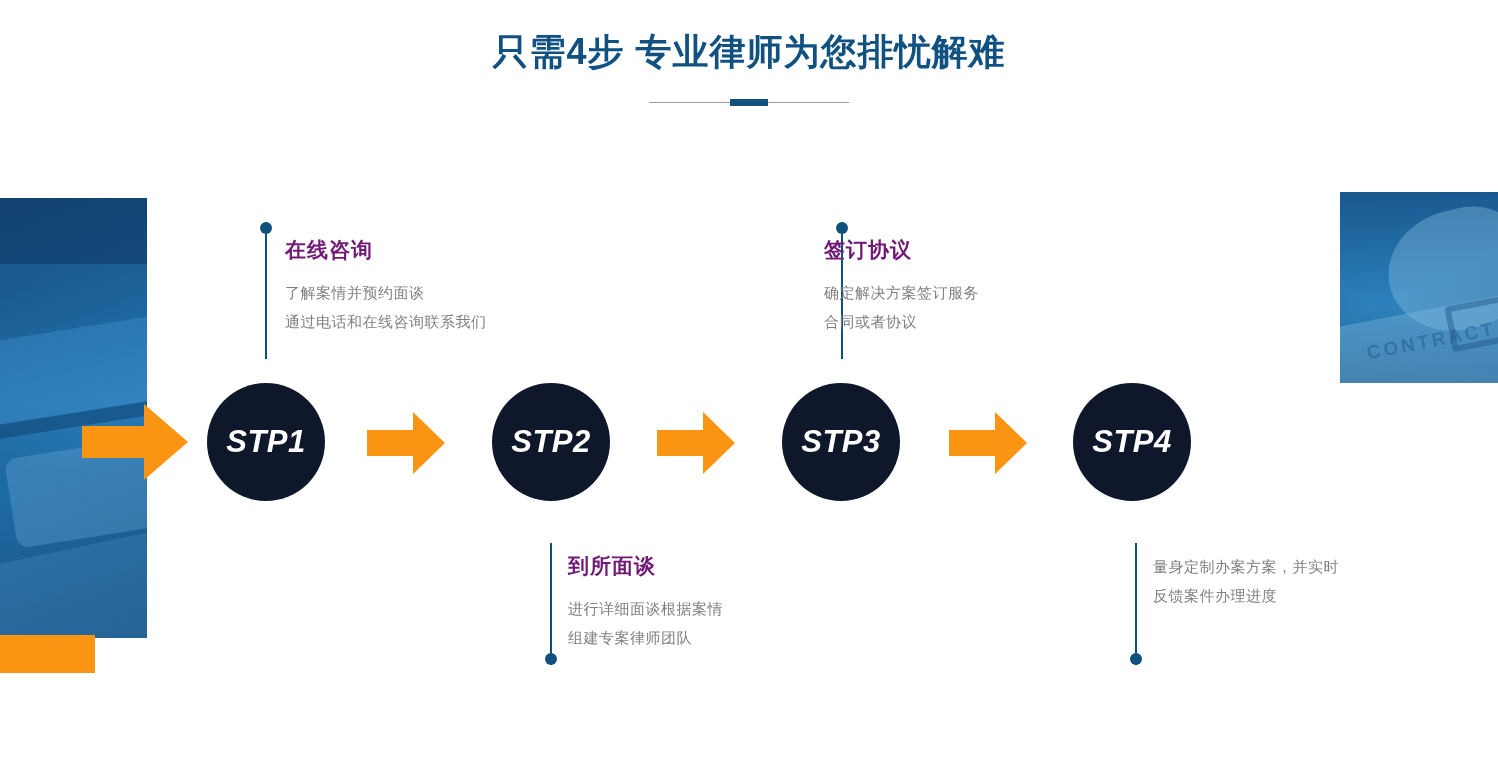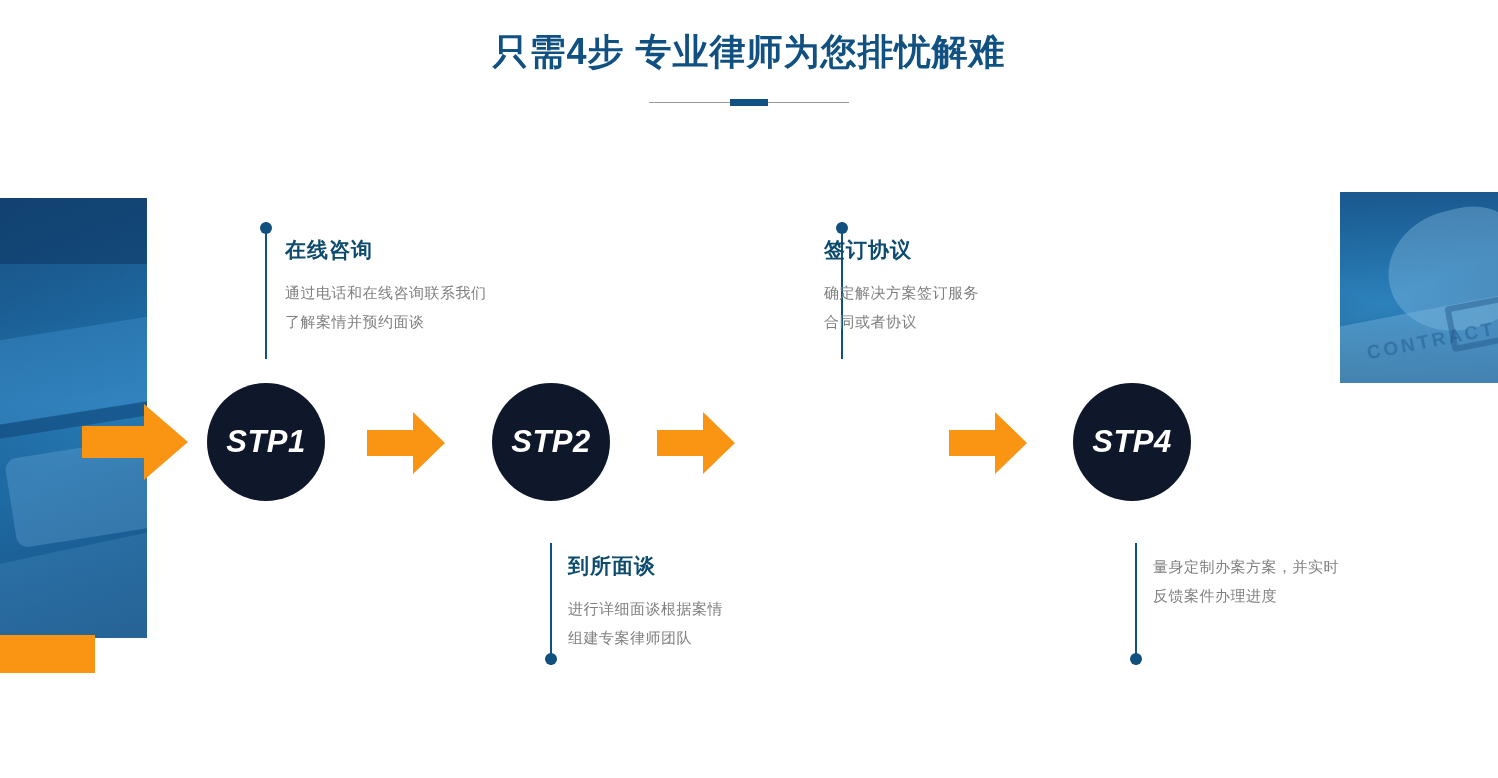--- a/index.html
+++ b/index.html
@@ -218,21 +218,21 @@
   .conn-3 { left: 836px; top: 222px; height: 137px; }
   .conn-4 { left: 1130px; top: 543px; height: 122px; }
 
   
   .step-text {
     position: absolute;
   }
   .step-text .step-title {
     font-size: 21px;
     font-weight: bold;
-    color: #0c4a6e;
+    color: #701a75;
     letter-spacing: 1px;
     margin: 0 0 14px 0;
     white-space: nowrap;
   }
   .step-text .step-desc-line {
     font-size: 15px;
     color: #808080;
     line-height: 29px;
     letter-spacing: 0.5px;
     white-space: nowrap;
@@ -272,20 +272,23 @@
 
   <svg class="arrow arrow-big" viewBox="0 0 106 76">
     <polygon points="0,22 62,22 62,0 106,38 62,76 62,54 0,54" fill="#fa9413"></polygon>
   </svg>
 
   <div class="step-circle blue c1">
     <span>STP1</span>
   </div>
   <div class="step-circle gray c2">
     <span>STP2</span>
+  </div>
+  <div class="step-circle blue c3">
+    <span>STP3</span>
   </div>
   <div class="step-circle gray c4">
     <span>STP4</span>
   </div>
 
   <svg class="arrow a1" viewBox="0 0 78 62">
     <polygon points="0,18 46,18 46,0 78,31 46,62 46,44 0,44" fill="#fa9413"></polygon>
   </svg>
   <svg class="arrow a2" viewBox="0 0 78 62">
     <polygon points="0,18 46,18 46,0 78,31 46,62 46,44 0,44" fill="#fa9413"></polygon>
@@ -306,22 +309,22 @@
     <div class="line"></div>
     <div class="dot"></div>
   </div>
   <div class="connector bottom conn-4">
     <div class="line"></div>
     <div class="dot"></div>
   </div>
 
   <div class="step-text t1">
     <div class="step-title">在线咨询</div>
+    <div class="step-desc-line">了解案情并预约面谈</div>
     <div class="step-desc-line">通过电话和在线咨询联系我们</div>
-    <div class="step-desc-line">了解案情并预约面谈</div>
   </div>
 
   <div class="step-text t2">
     <div class="step-title">到所面谈</div>
     <div class="step-desc-line">进行详细面谈根据案情</div>
     <div class="step-desc-line">组建专案律师团队</div>
   </div>
 
   <div class="step-text t3">
     <div class="step-title">签订协议</div>

